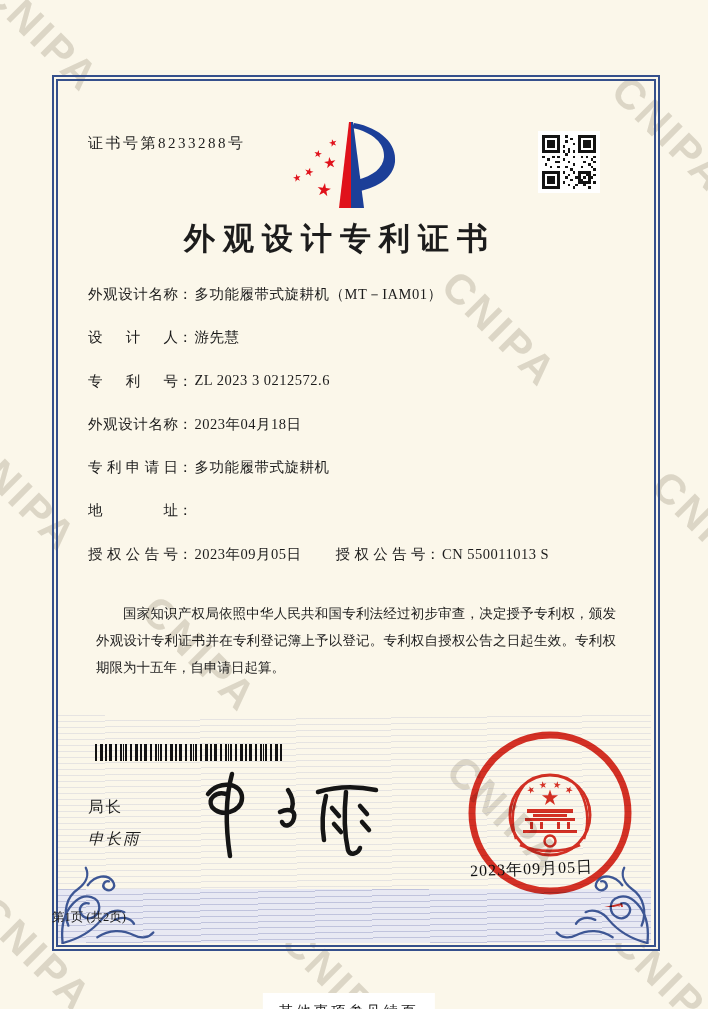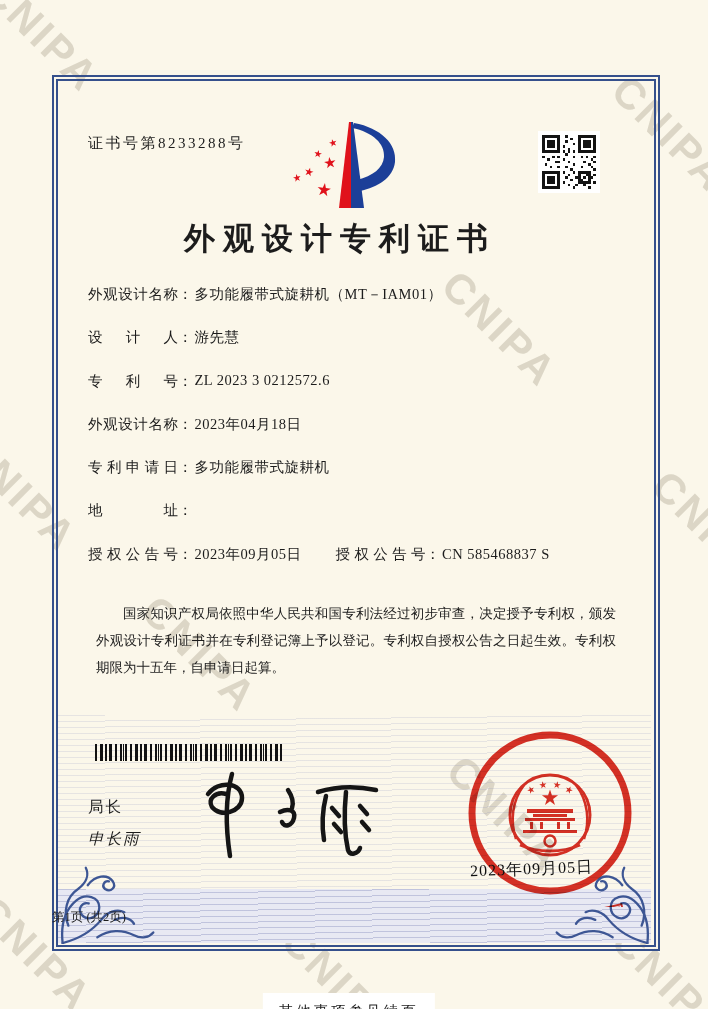--- a/index.html
+++ b/index.html
@@ -179,21 +179,21 @@
       <span class="flabel">地址</span>
         <span class="fcolon">：</span>
     </div>
     <div class="field-row">
       <span class="flabel">授权公告号</span>
         <span class="fcolon">：</span>
         <span class="fvalue">2023年09月05日</span>
       <span class="pair2">
         <span class="flabel">授权公告号</span>
           <span class="fcolon">：</span>
-          <span class="fvalue">CN 585468837 S</span>
+          <span class="fvalue">CN 550011013 S</span>
       </span>
     </div>
   </div>
 
   <div class="paras">
     <p>国家知识产权局依照中华人民共和国专利法经过初步审查，决定授予专利权，颁发外观设计专利证书并在专利登记簿上予以登记。专利权自授权公告之日起生效。专利权期限为十五年，自申请日起算。</p>
   </div>
 
   <div class="barcode"></div>
 

